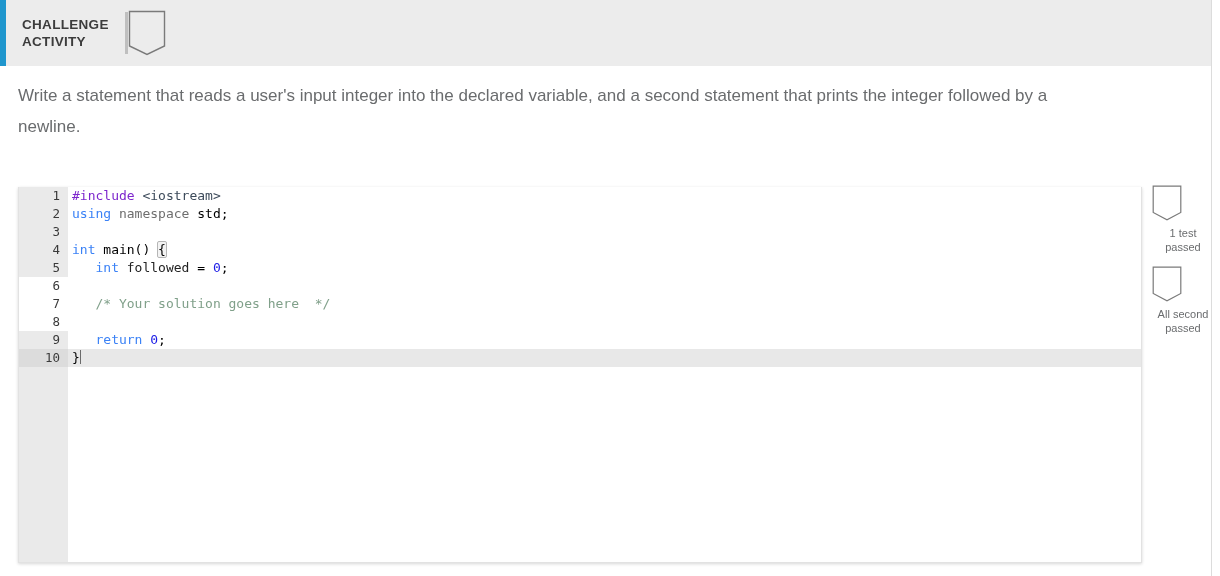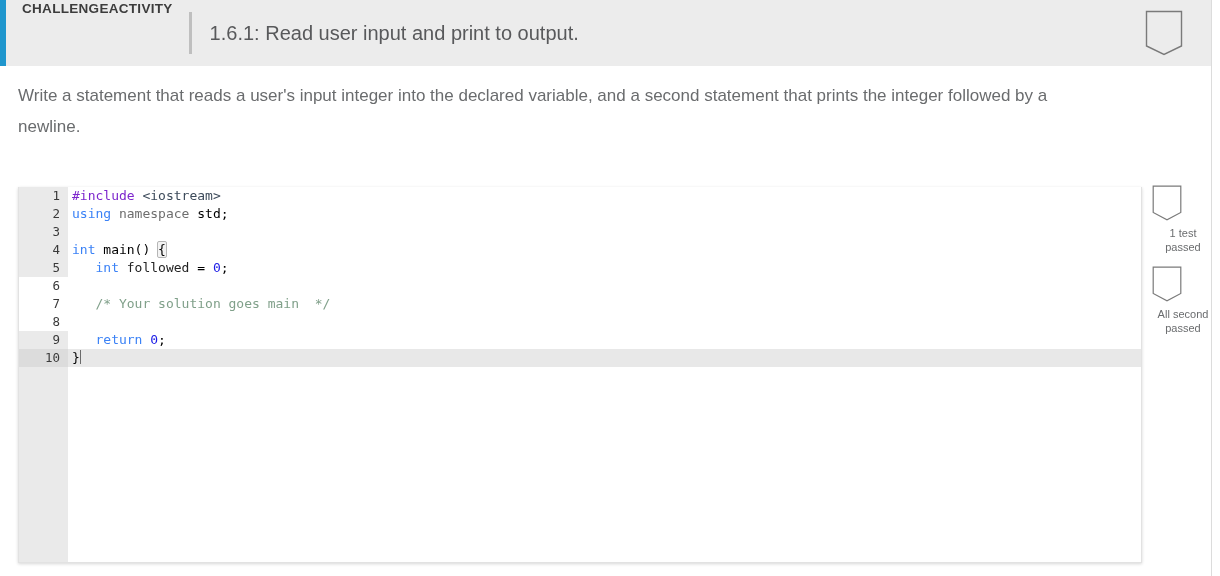--- a/index.html
+++ b/index.html
@@ -38,21 +38,21 @@
     box-sizing: border-box;
   }
   #header-accent-bar {
     width: 6px;
     background: #1f96cd;
     flex: 0 0 6px;
   }
   #header-kicker {
     flex: 0 0 auto;
     display: flex;
-    flex-direction: row;
+    flex-direction: column;
     justify-content: center;
     padding-left: 16px;
     padding-right: 16px;
   }
   #header-kicker .kicker-line {
     font-size: 13.5px;
     font-weight: bold;
     letter-spacing: 0.3px;
     color: #3c3c3c;
     line-height: 17px;
@@ -213,21 +213,20 @@
 
   <div id="header-accent-bar"></div>
 
   <div id="header-kicker">
     <span class="kicker-line">CHALLENGE</span>
     <span class="kicker-line">ACTIVITY</span>
   </div>
 
   <div id="header-divider"></div>
 
-  <div id="header-title">1.6.1: Read user input and print to output.</div>
 
   <div id="header-badge-wrap">
     <span class="pennant">
       <svg width="38" height="46" viewBox="0 0 38 46" aria-hidden="true">
         <path d="M1.5 1.5 H36.5 V36 L19 44.5 L1.5 36 Z" fill="none" stroke="#7a7a7a" stroke-width="1.4"></path>
       </svg>
     </span>
   </div>
 
 </div>
@@ -237,21 +236,21 @@
 <div id="code-editor">
   <div id="editor-surface">
     <div id="gutter-bg"></div>
     <div id="code-lines">
         <div class="code-line"><span class="ln">1</span><span class="src"><span class="tok-pre">#include</span><span class="tok-plain"> </span><span class="tok-hdr">&lt;iostream&gt;</span></span></div>
         <div class="code-line"><span class="ln">2</span><span class="src"><span class="tok-kw">using</span><span class="tok-plain"> </span><span class="tok-ns">namespace</span><span class="tok-plain"> </span><span class="tok-plain">std;</span></span></div>
         <div class="code-line"><span class="ln">3</span><span class="src"></span></div>
         <div class="code-line"><span class="ln">4</span><span class="src"><span class="tok-kw">int</span><span class="tok-plain"> main() </span><span class="tok-plain bracket-match">{</span></span></div>
         <div class="code-line"><span class="ln">5</span><span class="src"><span class="tok-plain">   </span><span class="tok-kw">int</span><span class="tok-id"> followed </span><span class="tok-plain">= </span><span class="tok-num">0</span><span class="tok-plain">;</span></span></div>
         <div class="code-line editable"><span class="ln">6</span><span class="src"></span></div>
-        <div class="code-line editable"><span class="ln">7</span><span class="src"><span class="tok-cmt">   /* Your solution goes main  */</span></span></div>
+        <div class="code-line editable"><span class="ln">7</span><span class="src"><span class="tok-cmt">   /* Your solution goes here  */</span></span></div>
         <div class="code-line editable"><span class="ln">8</span><span class="src"></span></div>
         <div class="code-line"><span class="ln">9</span><span class="src"><span class="tok-plain">   </span><span class="tok-kw">return</span><span class="tok-plain"> </span><span class="tok-num">0</span><span class="tok-plain">;</span></span></div>
         <div class="code-line active"><span class="ln">10</span><span class="src"><span class="tok-plain">}</span><span class="caret"></span></span></div>
       </div>
   </div>
 </div>
 
 <div id="test-rail">
     <div class="test-item">
       <span class="pennant">

